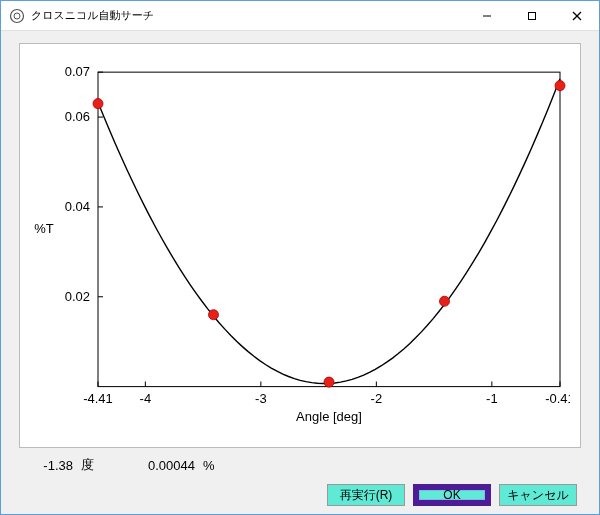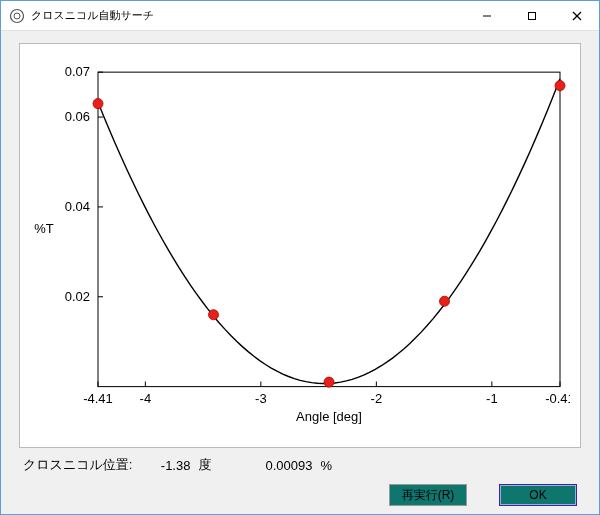--- a/index.html
+++ b/index.html
@@ -82,31 +82,30 @@
   .button-row {
     display: flex;
     justify-content: flex-end;
     gap: 8px;
     padding: 6px 4px 0 4px;
   }
   .btn {
     min-width: 78px;
     height: 22px;
     border: 1px solid #999;
-    background: #0f766e;
+    background: #5eead4;
     font-size: 12px;
     display: flex;
     align-items: center;
     justify-content: center;
     cursor: default;
   }
   .btn.default {
-    border: 1px solid #4c1d95;
+    border: 6px solid #4c1d95;
     box-shadow: inset 0 0 0 1px #7fb9ec;
-    margin-left: 24px;
   }
   .axis-text { font-size: 13px; fill: #000; }
   .tick-text { font-size: 13px; fill: #000; }
 </style>
 </head>
 <body>
 
 <div class="window">
   <div class="titlebar">
     <span class="icon">
@@ -165,26 +164,26 @@
           <path d="M68 47.871414857142895 L73.77499999999998 61.929466285714284 L79.54999999999995 75.62426057142855 L85.32500000000005 88.95579771428586 L91.10000000000002 101.92407771428577 L96.875 114.52910057142861 L102.64999999999998 126.77086628571428 L108.42499999999995 138.64937485714282 L114.20000000000005 150.1646262857144 L119.97500000000002 161.31662057142861 L125.75 172.1053577142858 L131.52499999999998 182.53083771428572 L137.3 192.59306057142862 L143.075 202.2920262857143 L148.85000000000002 211.6277348571429 L154.625 220.6001862857143 L160.39999999999998 229.20938057142857 L166.175 237.45531771428574 L171.95 245.33799771428573 L177.72500000000002 252.85742057142863 L183.5 260.01358628571427 L189.27499999999998 266.80649485714287 L195.05 273.2361462857143 L200.825 279.30254057142855 L206.60000000000002 285.00567771428575 L212.375 290.34555771428575 L218.14999999999998 295.3221805714286 L223.925 299.9355462857143 L229.7 304.1856548571429 L235.47500000000002 308.0725062857143 L241.25 311.59610057142856 L247.02499999999998 314.7564377142857 L252.8 317.5535177142857 L258.575 319.98734057142855 L264.35 322.0579062857143 L270.125 323.76521485714284 L275.9 325.1092662857143 L281.675 326.0900605714286 L287.45 326.7075977142857 L293.225 326.9618777142857 L299 326.85290057142856 L304.775 326.3806662857143 L310.55 325.54517485714285 L316.325 324.3464262857143 L322.1 322.78442057142854 L327.875 320.85915771428574 L333.65 318.57063771428574 L339.425 315.9188605714286 L345.2 312.9038262857143 L350.975 309.5255348571429 L356.75 305.78398628571426 L362.525 301.67918057142856 L368.3 297.2111177142857 L374.075 292.3797977142857 L379.85 287.18522057142854 L385.625 281.6273862857143 L391.4 275.7062948571429 L397.175 269.4219462857143 L402.95 262.7743405714286 L408.725 255.7634777142857 L414.5 248.38935771428572 L420.275 240.65198057142862 L426.05 232.55134628571426 L431.825 224.0874548571429 L437.6 215.26030628571425 L443.375 206.0699005714286 L449.15 196.51623771428575 L454.925 186.59931771428572 L460.7 176.31914057142862 L466.475 165.67570628571428 L472.25 154.66901485714288 L478.025 143.29906628571433 L483.8 131.56586057142857 L489.575 119.46939771428578 L495.35 107.00967771428566 L501.125 94.18670057142862 L506.9 81.0004662857144 L512.675 67.45097485714291 L518.45 53.53822628571436 L524.225 39.26222057142854 L530 24.622957714285803 " fill="none" stroke="#000" stroke-width="1.4"></path>
           <circle cx="68" cy="49.200000000000045" r="5" fill="#e8201a" stroke="#a00" stroke-width="0.8"></circle>
           <circle cx="183.5" cy="258.6857142857143" r="5" fill="#e8201a" stroke="#a00" stroke-width="0.8"></circle>
           <circle cx="299" cy="325.54285714285714" r="5" fill="#e8201a" stroke="#a00" stroke-width="0.8"></circle>
           <circle cx="414.5" cy="245.31428571428572" r="5" fill="#e8201a" stroke="#a00" stroke-width="0.8"></circle>
           <circle cx="530" cy="31.371428571428567" r="5" fill="#e8201a" stroke="#a00" stroke-width="0.8"></circle>
         </svg>
     </div>
 
     <div class="info-row">
-      <span class="label">クロスニコル位置:</span>
       <span class="value">-1.38</span>
       <span class="unit">度</span>
       <span class="spacer"></span>
-      <span class="value">0.00093</span>
+      <span class="value">0.00044</span>
       <span class="unit">%</span>
     </div>
 
     <div class="button-row">
       <div class="btn">再実行(R)</div>
       <div class="btn default">OK</div>
+      <div class="btn">キャンセル</div>
     </div>
   </div>
 </div>
 
 </body></html>

